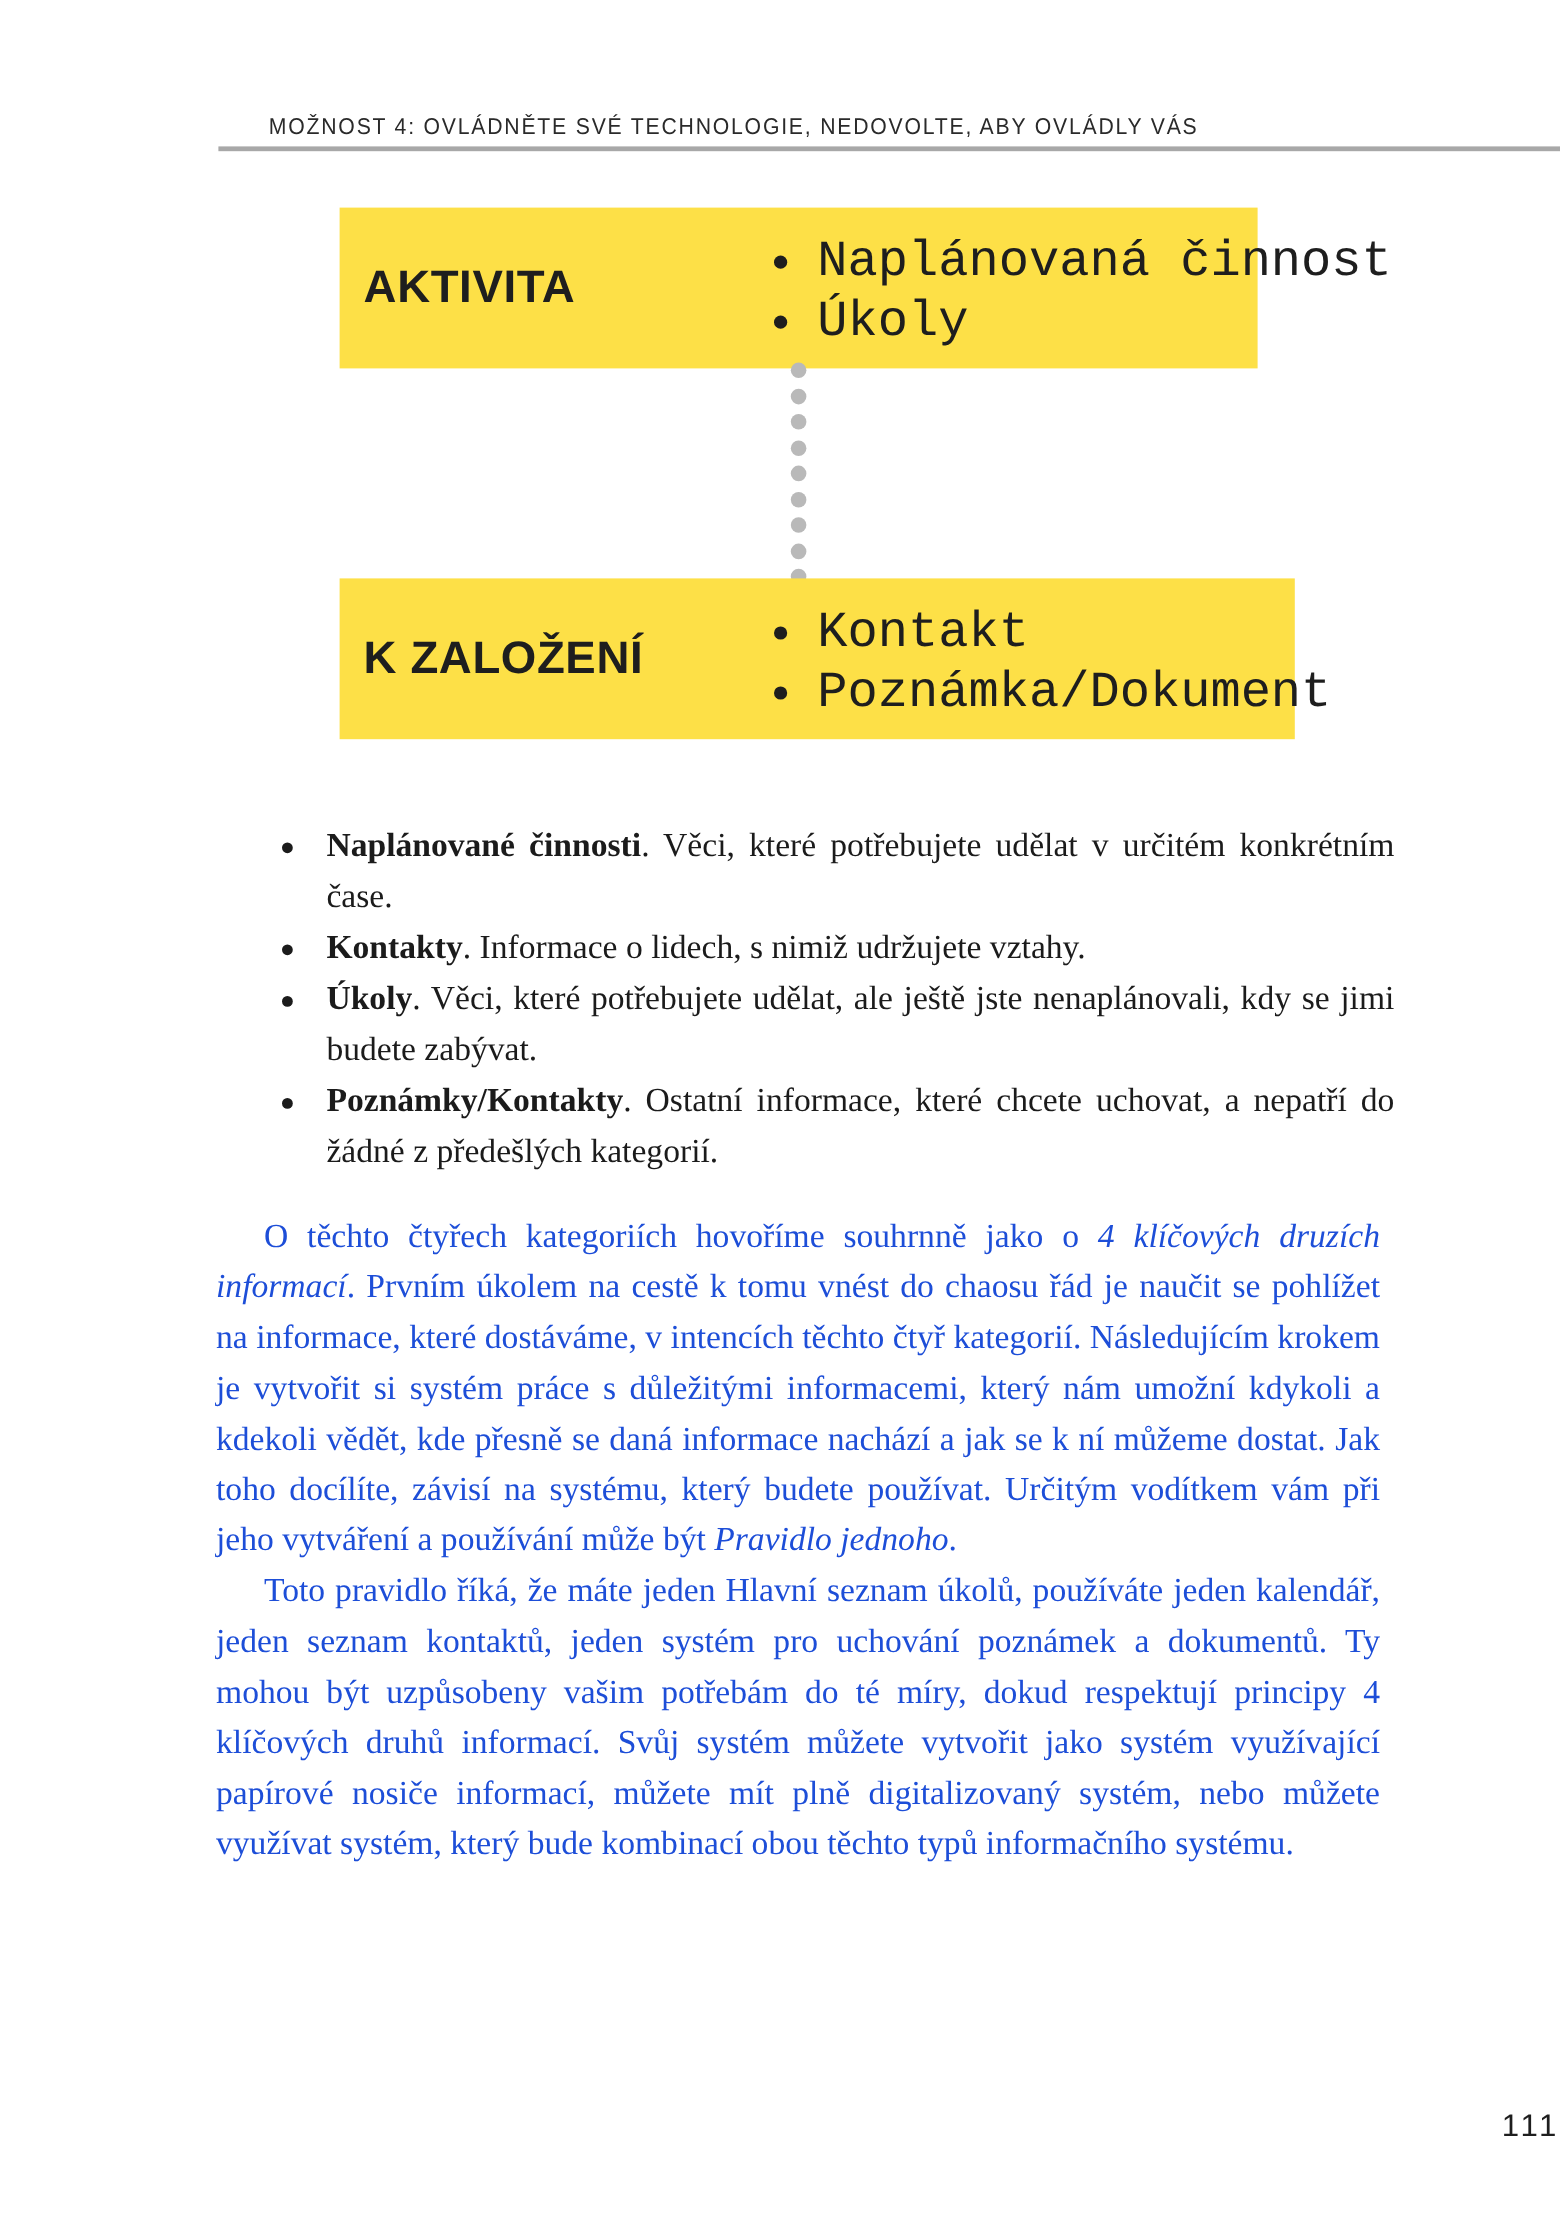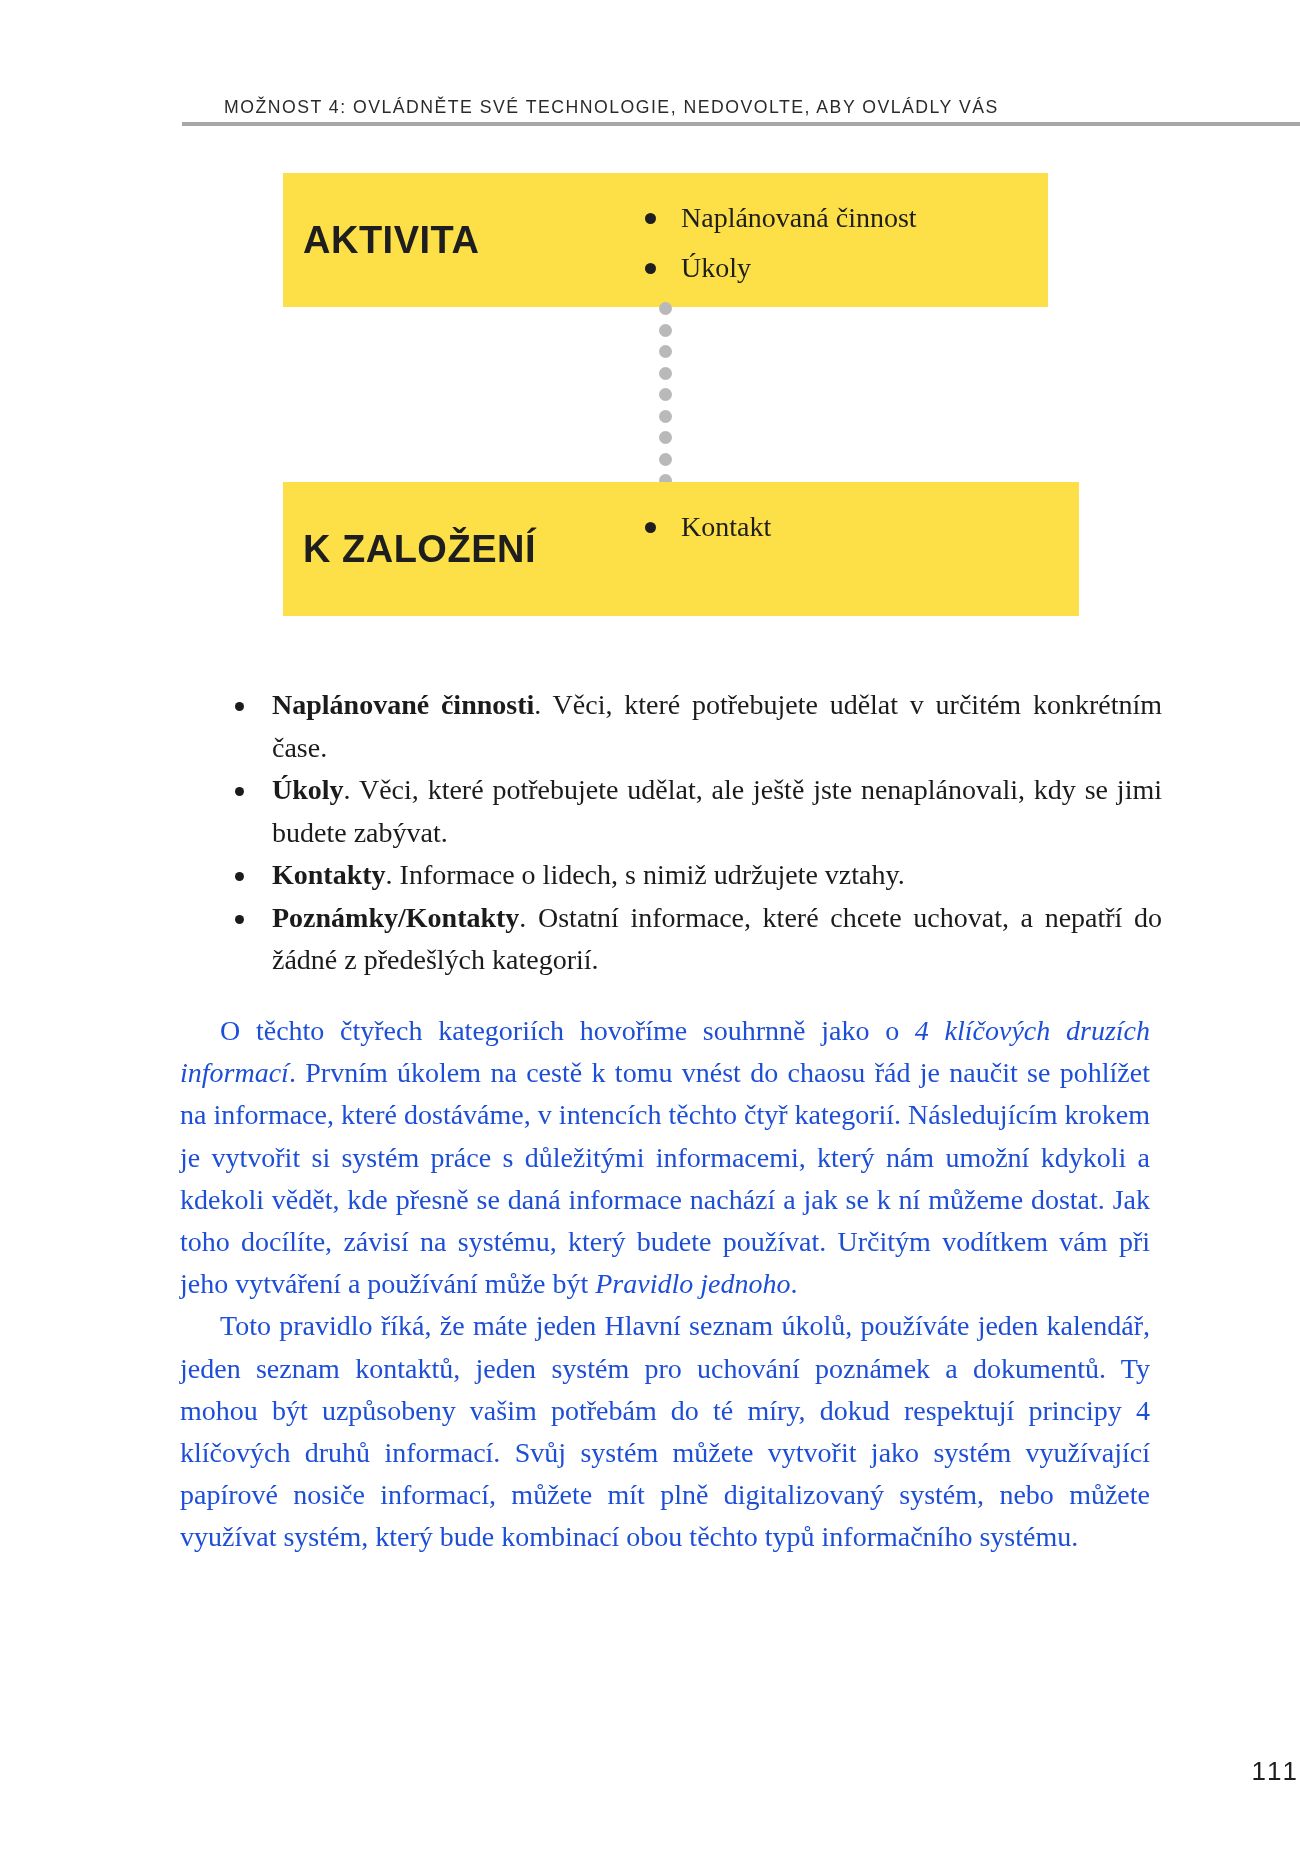--- a/index.html
+++ b/index.html
@@ -15,21 +15,21 @@
   .box { position: absolute; left: 283px; width: 765px; height: 134px; background: #fde047; }
   .box1 { top: 173px; }
   .box2 { top: 482px; padding-left: 31px; }
   .box-title {
     position: absolute; left: 20px; top: 50%; transform: translateY(-50%);
     font-family: "Liberation Sans", sans-serif; font-weight: bold; font-size: 38px;
     color: #1e1e1e; letter-spacing: 0.5px;
   }
   .box-list { position: absolute; left: 360px; top: 20px; margin: 0; padding: 0; list-style: none; }
   .box-list li {
-    font-family: Liberation Serif, serif; font-size: 28px; color: #1e1e1e;
+    font-family: Liberation Mono, monospace; font-size: 42px; color: #1e1e1e;
     line-height: 50px; position: relative; padding-left: 38px; white-space: nowrap;
   }
   .box-list li .dot {
     position: absolute; left: 2px; top: 20px; width: 11px; height: 11px; border-radius: 50%; background: #1e1e1e;
   }
 
   .connector { position: absolute; left: 659px; top: 302px; width: 14px; height: 185px; }
   .connector span { position: absolute; left: 0; width: 13px; height: 13px; border-radius: 50%; background: #b9b9b9; }
 
   .bullets { position: absolute; left: 218px; top: 672px; width: 932px; margin: 12px; padding: 0; list-style: none; }
@@ -77,28 +77,29 @@
       <span style="top: 107.5px;"></span>
       <span style="top: 129px;"></span>
       <span style="top: 150.5px;"></span>
       <span style="top: 172px;"></span>
     </div>
 
   <div class="box box2">
     <div class="box-title">K ZALOŽENÍ</div>
     <ul class="box-list">
       <li><span class="dot"></span><span>Kontakt</span></li>
+      <li><span class="dot"></span><span>Poznámka/Dokument</span></li>
     </ul>
   </div>
 </div>
 
 <ul class="bullets">
   <li><span class="dot"></span><b>Naplánované činnosti</b><span>. Věci, které potřebujete udělat v určitém kon­krétním čase.</span></li>
+  <li><span class="dot"></span><b>Kontakty</b><span>. Informace o lidech, s nimiž udržujete vztahy.</span></li>
   <li><span class="dot"></span><b>Úkoly</b><span>. Věci, které potřebujete udělat, ale ještě jste nenaplánovali, kdy se jimi budete zabývat.</span></li>
-  <li><span class="dot"></span><b>Kontakty</b><span>. Informace o lidech, s nimiž udržujete vztahy.</span></li>
   <li><span class="dot"></span><b>Poznámky/Kontakty</b><span>. Ostatní informace, které chcete uchovat, a ne­patří do žádné z předešlých kategorií.</span></li>
 </ul>
 
 <div class="body-text">
   <p><span>O těchto čtyřech kategoriích hovoříme souhrnně jako o </span><i>4 klíčových dru­zích informací</i><span>. Prvním úkolem na cestě k tomu vnést do chaosu řád je naučit se pohlížet na informace, které dostáváme, v intencích těchto čtyř kategorií. Následujícím krokem je vytvořit si systém práce s důležitými informacemi, který nám umožní kdykoli a kdekoli vědět, kde přesně se daná informace na­chází a jak se k ní můžeme dostat. Jak toho docílíte, závisí na systému, který budete používat. Určitým vodítkem vám při jeho vytváření a používání může být </span><i>Pravidlo jednoho</i><span>.</span></p>
   <p>Toto pravidlo říká, že máte jeden Hlavní seznam úkolů, používáte jeden kalendář, jeden seznam kontaktů, jeden systém pro uchování poznámek a do­kumentů. Ty mohou být uzpůsobeny vašim potřebám do té míry, dokud re­spektují principy 4 klíčových druhů informací. Svůj systém můžete vytvořit jako systém využívající papírové nosiče informací, můžete mít plně digita­lizovaný systém, nebo můžete využívat systém, který bude kombinací obou těchto typů informačního systému.</p>
 </div>
 
 <div class="page-number">111</div>
 

